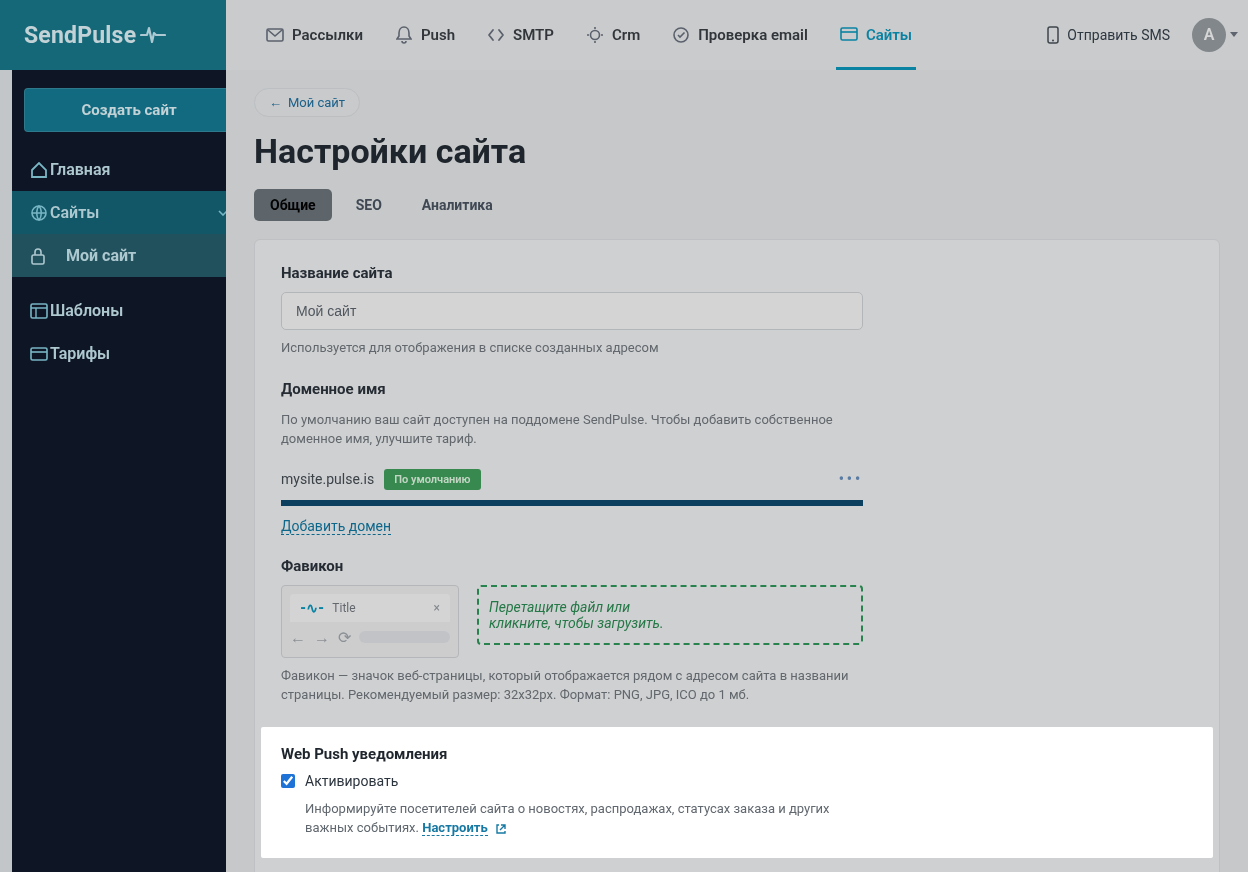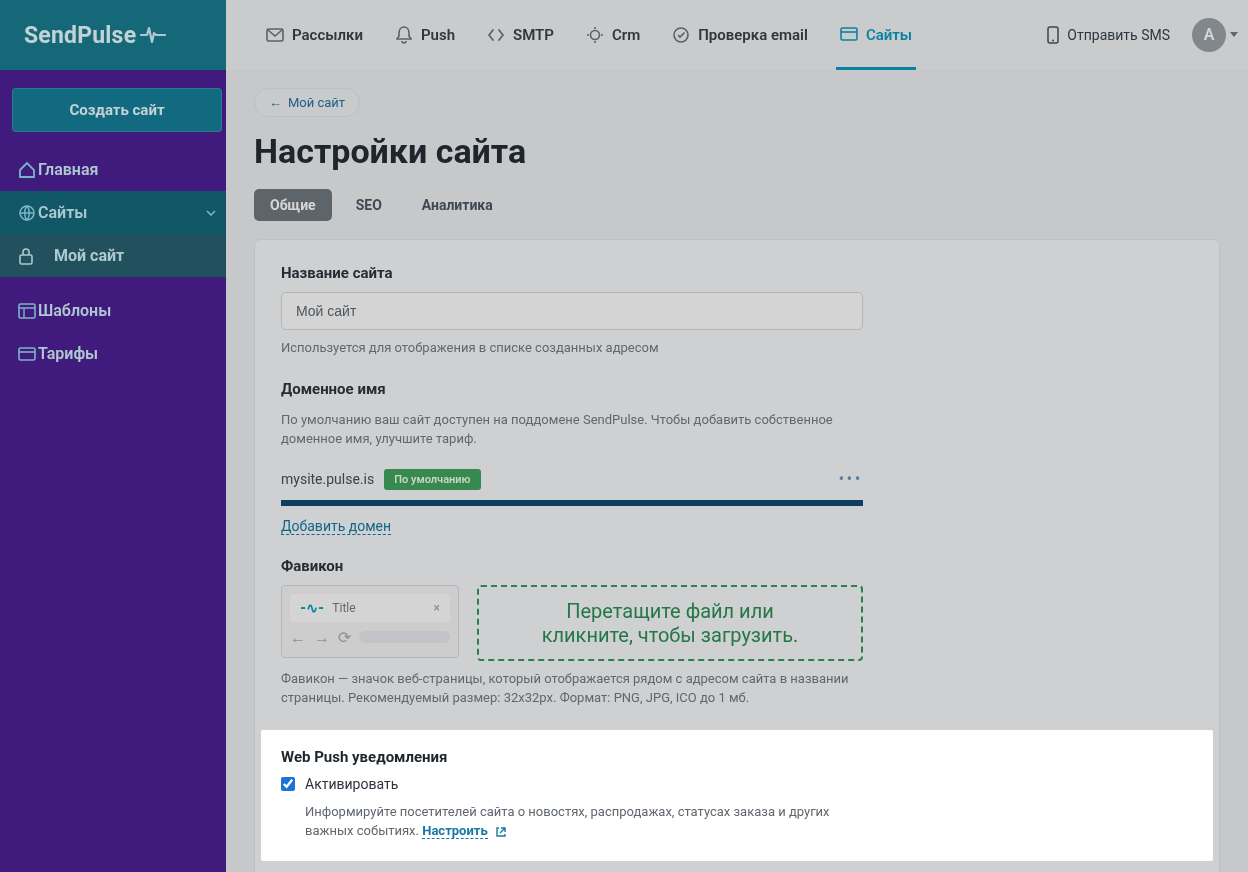--- a/index.html
+++ b/index.html
@@ -14,57 +14,57 @@
   .nav-item.active .ico { color: #0a9bc1; }
   .nav-item.active::after { content: ""; position: absolute; left: 12px; right: 12px; bottom: 0; height: 3px; background: #0a9bc1; }
   .topbar-right { margin-left: auto; display: flex; align-items: center; gap: 12px; }
   .send-sms { display: flex; align-items: center; gap: 8px; font-size: 14px; color: #36414c; padding: 8px 10px; cursor: pointer; }
   .avatar { width: 34px; height: 34px; border-radius: 50%; background: #9aa0a6; color: #fff; display: inline-flex; align-items: center; justify-content: center; font-weight: 600; cursor: pointer; }
   .caret-down { width: 0; height: 0; border-left: 4px solid transparent; border-right: 4px solid transparent; border-top: 5px solid #707782; margin-left: 4px; }
 
   
   .logo-bar { position: absolute; left: 0; top: 0; width: 226px; height: 70px; background: #187b8f; display: flex; align-items: center; padding-left: 24px; color: #e8fbff; }
   .logo { font-size: 23px; font-weight: 700; letter-spacing: .2px; display: flex; align-items: center; gap: 4px; }
-  .sidebar { position: absolute; left: 0; top: 70px; bottom: 0; width: 234px; background: #4c1d95; color: #cfeef7; padding-top: 14px; }
+  .sidebar { position: absolute; left: 12px; top: 70px; bottom: 0; width: 234px; background: #0f172a; color: #cfeef7; padding-top: 14px; }
   .btn-create { display: block; margin: 4px 12px 16px; background: #137d97; border: 1px solid rgba(255,255,255,.15); color: #e8fbff; text-align: center; padding: 12px 0; border-radius: 4px; font-weight: 700; font-size: 15px; cursor: pointer; }
   .side-item { display: flex; align-items: center; padding: 12px 18px; color: #cfeef7; font-weight: 600; cursor: pointer; }
   .side-item .ico { width: 20px; color: #8fd9ea; }
   .side-item.parent { justify-content: flex-start; }
   .side-item.parent .chev { margin-left: auto; color: #8fd9ea; }
   .side-item.active { background: #26606e; }
   .side-sub { color: #cfeef7; font-weight: 700; padding-left: 54px; }
   .collapse-handle { position: absolute; right: 2px; bottom: 88px; color: #7bb9c8; font-size: 18px; cursor: pointer; }
 
   
   .main { position: absolute; left: 226px; top: 70px; right: 0; bottom: 0; overflow: auto; background: #eceff1; padding: 18px 28px 40px; }
   .overlay { position: absolute; inset: 0; background: rgba(10,10,10,.17); pointer-events: none; }
   .back-link { display: inline-flex; align-items: center; gap: 6px; color: #2173a4; background: #eef1f3; padding: 6px 14px; border-radius: 18px; font-size: 13px; border: 1px solid #e0e3e6; cursor: pointer; }
   h1 { font-size: 34px; font-weight: 700; color: #242b33; margin: 14px 0 18px; }
   .tabs { display: flex; gap: 8px; margin-bottom: 18px; }
   .tab { padding: 8px 16px; border-radius: 5px; font-weight: 700; font-size: 14px; color: #4b5563; cursor: pointer; }
-  .tab.active { background: #6e787f; color: #ffffff; }
+  .tab.active { background: #6e787f; color: #000000; }
   .card { background: #f7f8f9; border: 1px solid #e2e5e8; border-radius: 6px; padding: 24px 26px 24px; }
   .sect { margin-bottom: 22px; }
   .lbl { font-weight: 700; font-size: 15px; color: #2b333d; margin-bottom: 10px; }
   .text-input { width: 100%; max-width: 582px; padding: 10px 14px; border: 1px solid #d5d9dd; border-radius: 5px; background: #fdfdfe; font-size: 14px; color: #5d666f; }
   .hint { font-size: 13px; color: #737a81; margin-top: 8px; line-height: 1.5; max-width: 560px; }
   .dom-row { display: flex; align-items: center; justify-content: space-between; border-bottom: 6px solid #0c4a6e; padding: 10px 0; max-width: 582px; }
   .dom-left { display: flex; align-items: center; gap: 10px; }
   .dom-name { font-size: 14px; color: #454d55; }
   .dom-badge { background: #40a35e; color: #e9ffe9; border-radius: 3px; padding: 4px 10px; font-size: 11px; font-weight: 600; }
   .dots { color: #6a93c3; letter-spacing: 3px; cursor: pointer; font-weight: 800; font-size: 14px; }
   .add-domain { display: inline-block; margin-top: 12px; color: #0e7aa5; font-size: 14px; border-bottom: 1px dashed #0e7aa5; cursor: pointer; }
   .fav-row { display: flex; gap: 18px; align-items: flex-start; max-width: 582px; }
   .browser-tab { border: 1px solid #d6d9dc; border-radius: 4px; width: 178px; padding: 8px 8px 10px; background: #f4f5f6; }
   .bt-tab { background: #fdfdfe; border-radius: 4px 4px 0 0; padding: 6px 10px; display: flex; align-items: center; gap: 8px; font-size: 12px; color: #747b82; }
   .bt-pulse { color: #0a9bc1; font-size: 14px; font-weight: 900; }
   .bt-close { margin-left: auto; color: #9aa0a6; }
   .bt-bar { display: flex; align-items: center; gap: 8px; margin-top: 6px; color: #a6acb2; }
   .bt-url { flex: 1; height: 12px; background: #e7e9ec; border-radius: 10px; }
-  .drop { flex: 1; border: 2px dashed #2d9a5c; border-radius: 4px; padding: 12px 10px; text-align: center; color: #2a8e54; font-size: 20px; }
+  .drop { flex: 1; border: 2px dashed #2d9a5c; border-radius: 4px; padding: 12px 10px; text-align: left; color: #2a8e54; font-size: 14px; font-style: italic; }
   .bright { position: relative; z-index: 10; background: #fff; border-radius: 2px; padding: 18px 20px 20px; margin: 0 -20px; }
   .bright .lbl2 { font-weight: 700; font-size: 15px; color: #1e252c; margin-bottom: 10px; }
   .chk-row { display: flex; align-items: center; gap: 10px; }
   .chk { width: 14px; height: 14px; accent-color: #1f73d6; }
   .chk-label { font-size: 14px; color: #2b333d; }
   .bright .hint2 { font-size: 13px; color: #60676e; margin-top: 10px; margin-left: 24px; max-width: 560px; line-height: 1.5; }
   .link-cfg { color: #1779a3; border-bottom: 1px dashed #1779a3; cursor: pointer; font-weight: bold; }
   .ext-ico { color: #1779a3; font-size: 12px; margin-left: 4px; }
   .logo-sect { margin-top: 16px; }
 

